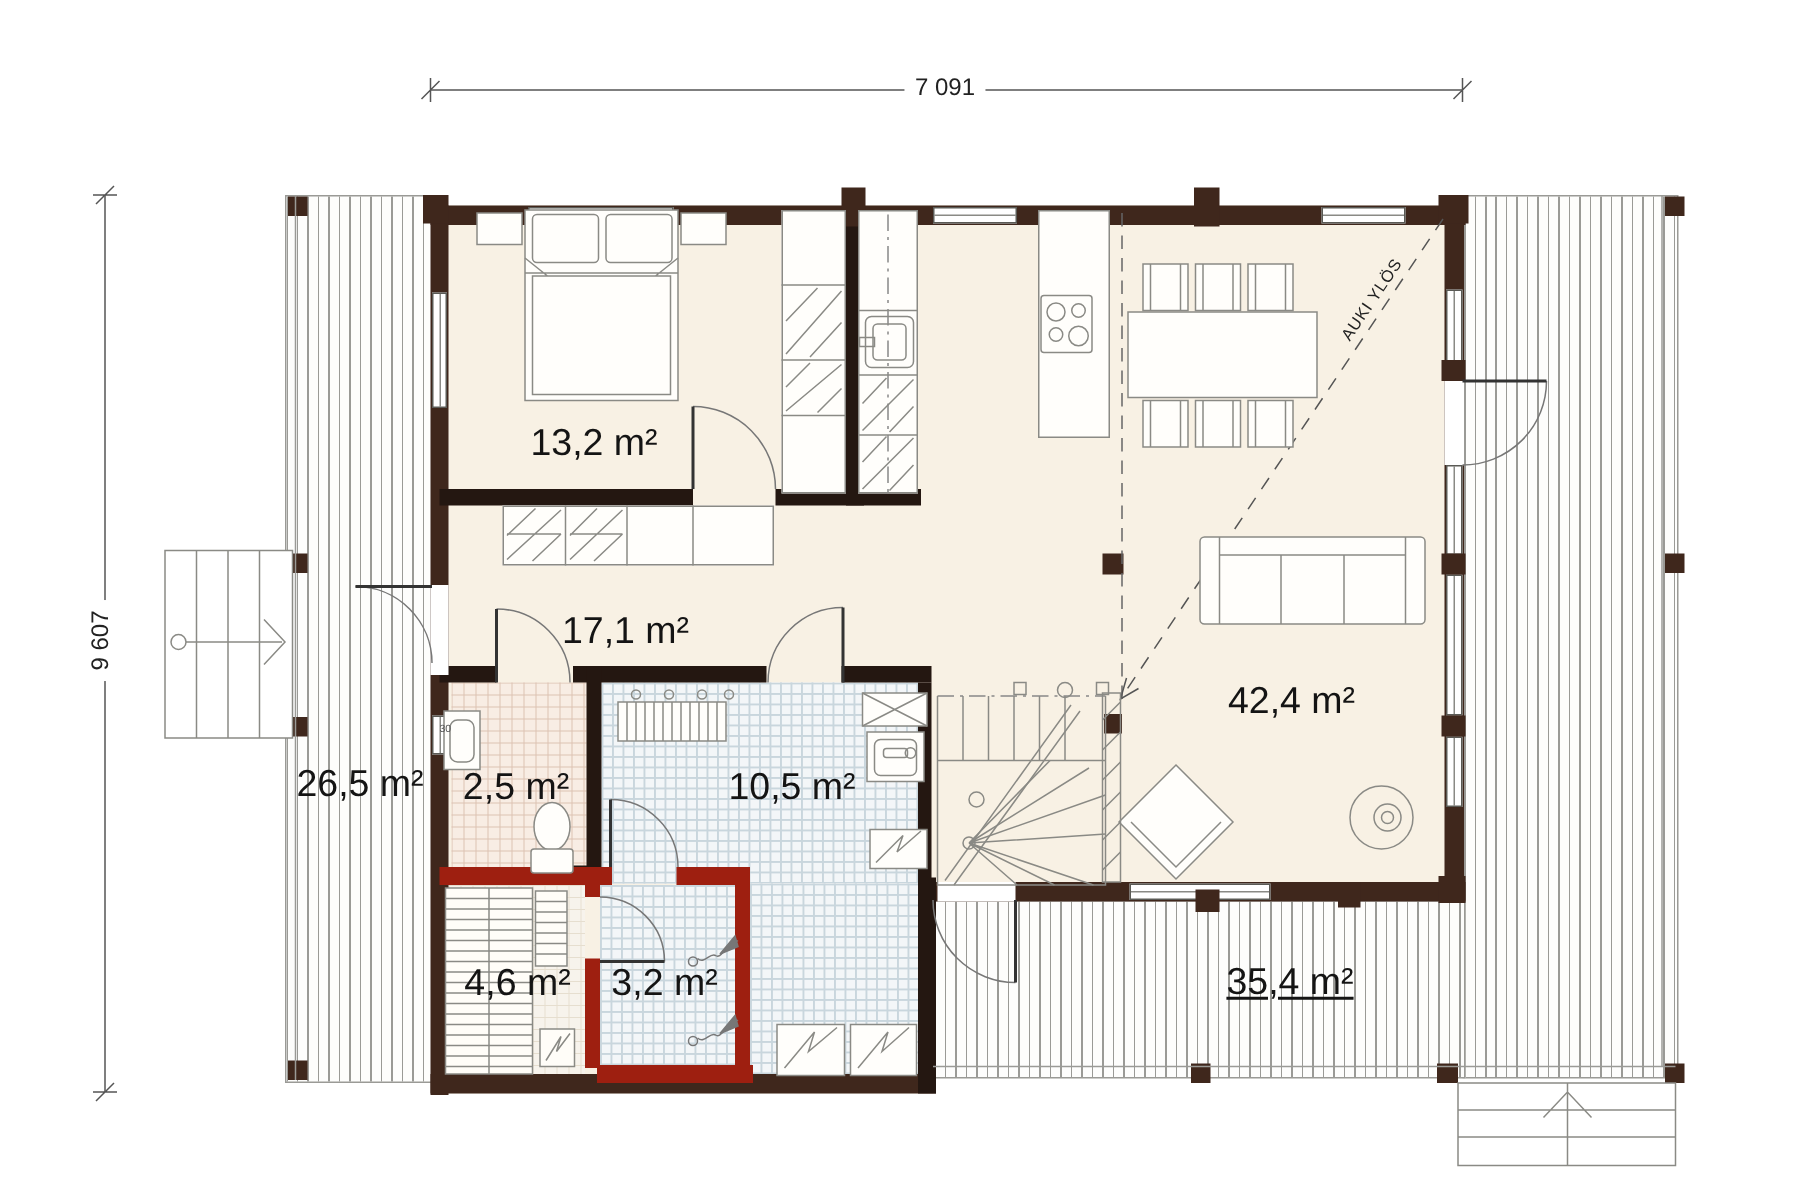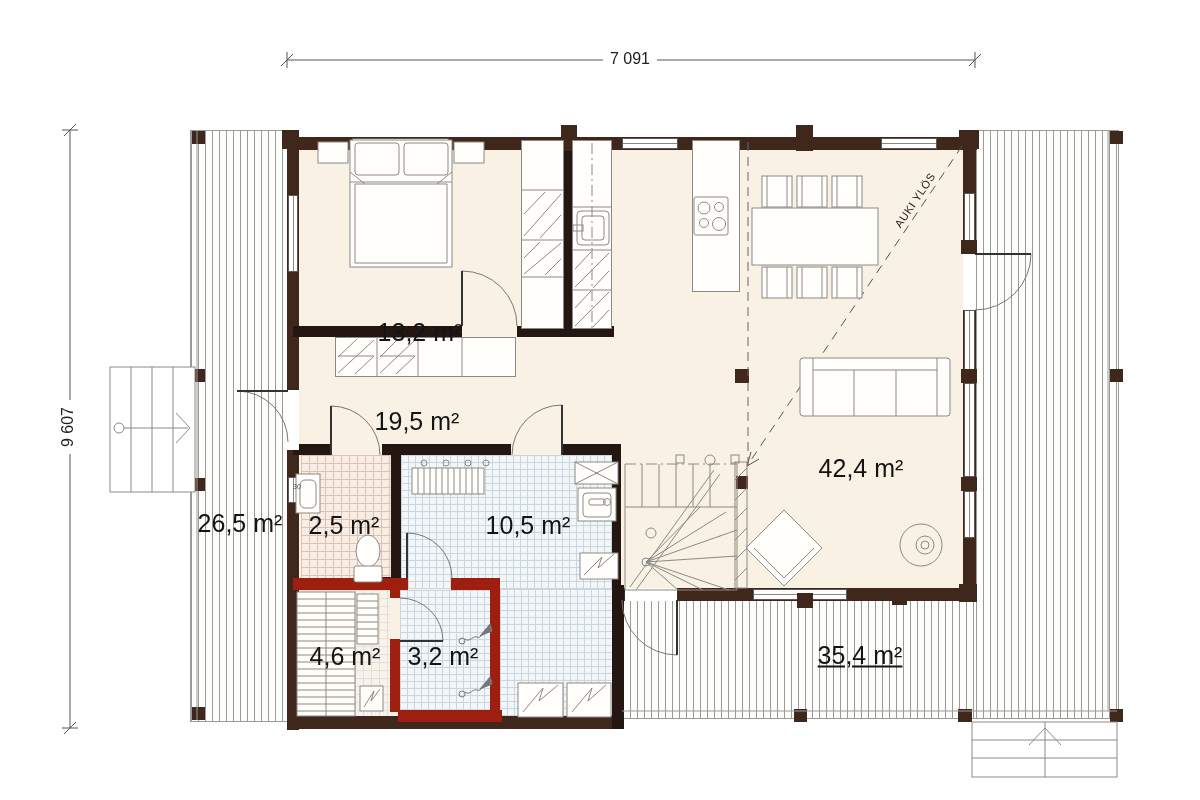--- a/index.html
+++ b/index.html
@@ -329,22 +329,22 @@
       <circle cx="119" cy="428" r="5" fill="none"></circle>
       <path fill="none" d="M124,428 H188 M176,413 L190,428 L176,443"></path>
     </g>
 
     <g stroke="#8a8a85" fill="#fff">
       <rect x="972" y="722" width="145" height="55"></rect>
       <path fill="none" d="M972,740 H1117 M972,758 H1117 M1045,722 V777 M1029,745 L1045,728 L1061,745"></path>
     </g>
   </svg>
 
-  <div class="roomlabel" style="left:420px;top:296px;margin-top:36px;">13,2 m²</div>
-  <div class="roomlabel" style="left:417px;top:421px;">19,5 m²</div>
+  <div class="roomlabel" style="left:396px;top:296px;">13,2 m²</div>
+  <div class="roomlabel" style="left:417px;top:421px;">17,1 m²</div>
   <div class="roomlabel" style="left:861px;top:468px;">42,4 m²</div>
   <div class="roomlabel" style="left:344px;top:525px;">2,5 m²</div>
   <div class="roomlabel" style="left:528px;top:525px;">10,5 m²</div>
   <div class="roomlabel" style="left:345px;top:656px;">4,6 m²</div>
   <div class="roomlabel" style="left:443px;top:656px;">3,2 m²</div>
   <div class="roomlabel" style="left:240px;top:523px;">26,5 m²</div>
   <div class="roomlabel" style="left:860px;top:655px;text-decoration:underline;">35,4 m²</div>
 
   <div class="dimlabel" style="left:630px;top:59px;">7 091</div>
   <div class="dimlabel vert" style="left:68px;top:427px;">9 607</div>

